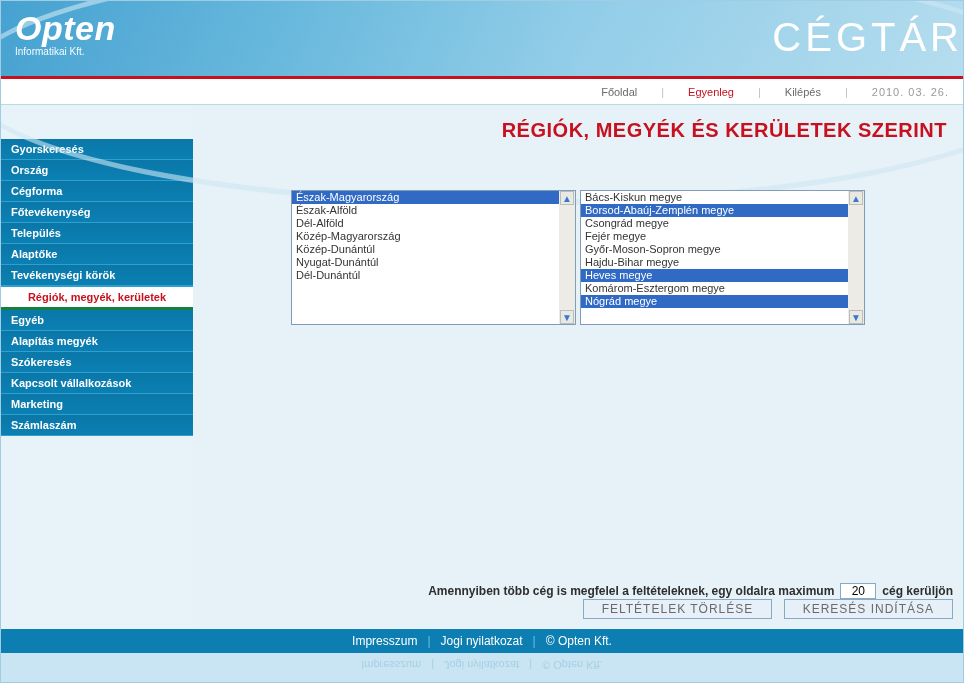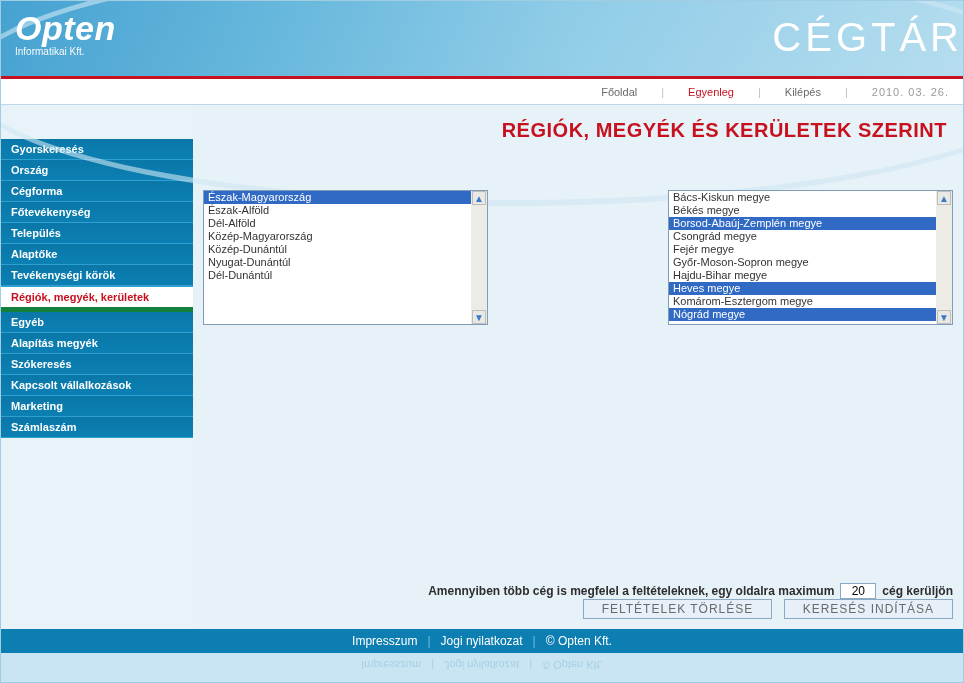--- a/index.html
+++ b/index.html
@@ -93,21 +93,22 @@
     font-weight: bold;
     font-size: 11px;
     padding: 4px 10px;
     border-bottom: 1px solid #2da0cf;
     cursor: pointer;
   }
   .menu li.active {
     background: #fff;
     color: #c8111e;
     border-top: 1px solid #2da0cf;
-    border-bottom: 5px solid #15803d;
+    border-bottom: 3px solid #15803d;
+    text-align: center;
   }
 
   .content {
     flex: 1;
     display: flex;
     flex-direction: column;
     background: #e6f1f8;
   }
   .content-title {
     color: #c8111e;
@@ -118,21 +119,21 @@
     letter-spacing: .5px;
   }
   .content-body {
     flex: 1;
     padding: 40px 10px 0 10px;
     position: relative;
   }
   .lists {
     display: flex;
     gap: 4px;
-    justify-content: space-between;
+    justify-content: center;
   }
   .listbox {
     height: 135px;
     border: 1px solid #7f9db9;
     background: #fff;
     overflow: hidden;
     display: flex;
   }
   .listbox .items {
     flex: 1;
@@ -274,21 +275,20 @@
               </div>
             <div class="scroll">
               <div class="arrow">▲</div>
               <div class="track"></div>
               <div class="arrow">▼</div>
             </div>
           </div>
           <div class="listbox lb-right">
             <div class="items" id="counties">
                 <div class="row">Bács-Kiskun megye</div>
-                <div class="row">Békés megye</div>
                 <div class="row sel">Borsod-Abaúj-Zemplén megye</div>
                 <div class="row">Csongrád megye</div>
                 <div class="row">Fejér megye</div>
                 <div class="row">Győr-Moson-Sopron megye</div>
                 <div class="row">Hajdu-Bihar megye</div>
                 <div class="row sel">Heves megye</div>
                 <div class="row">Komárom-Esztergom megye</div>
                 <div class="row sel">Nógrád megye</div>
               </div>
             <div class="scroll">

